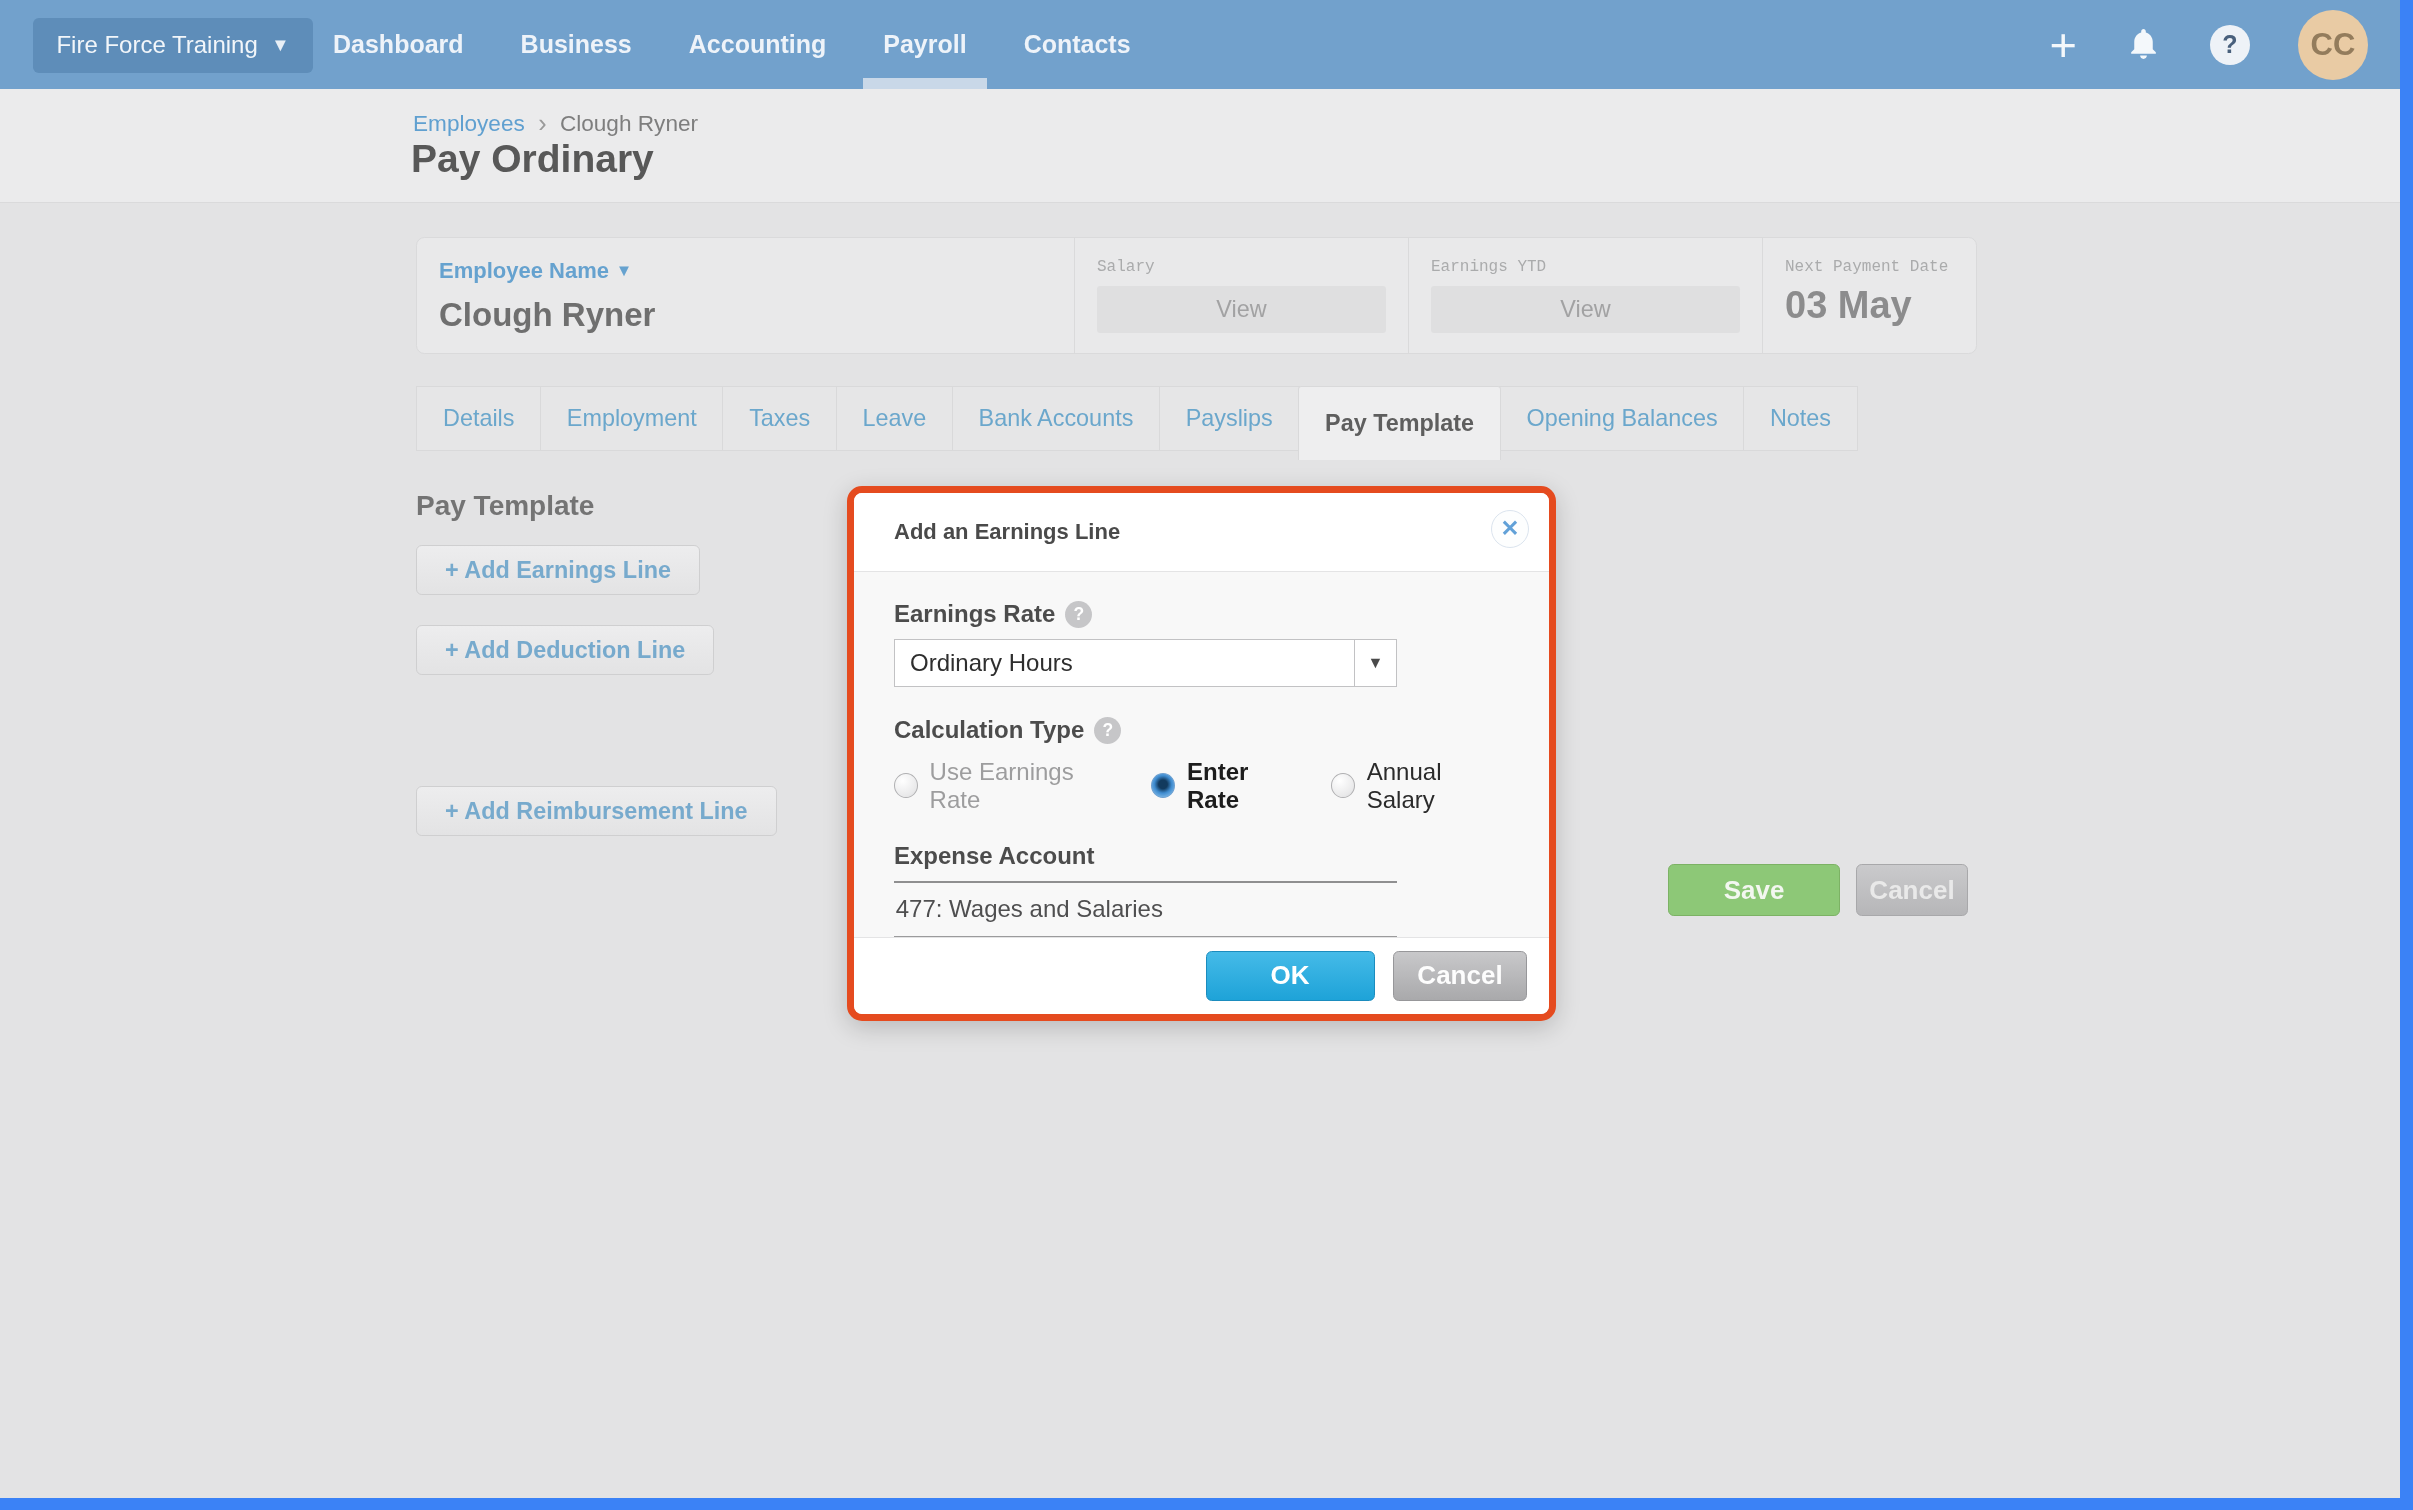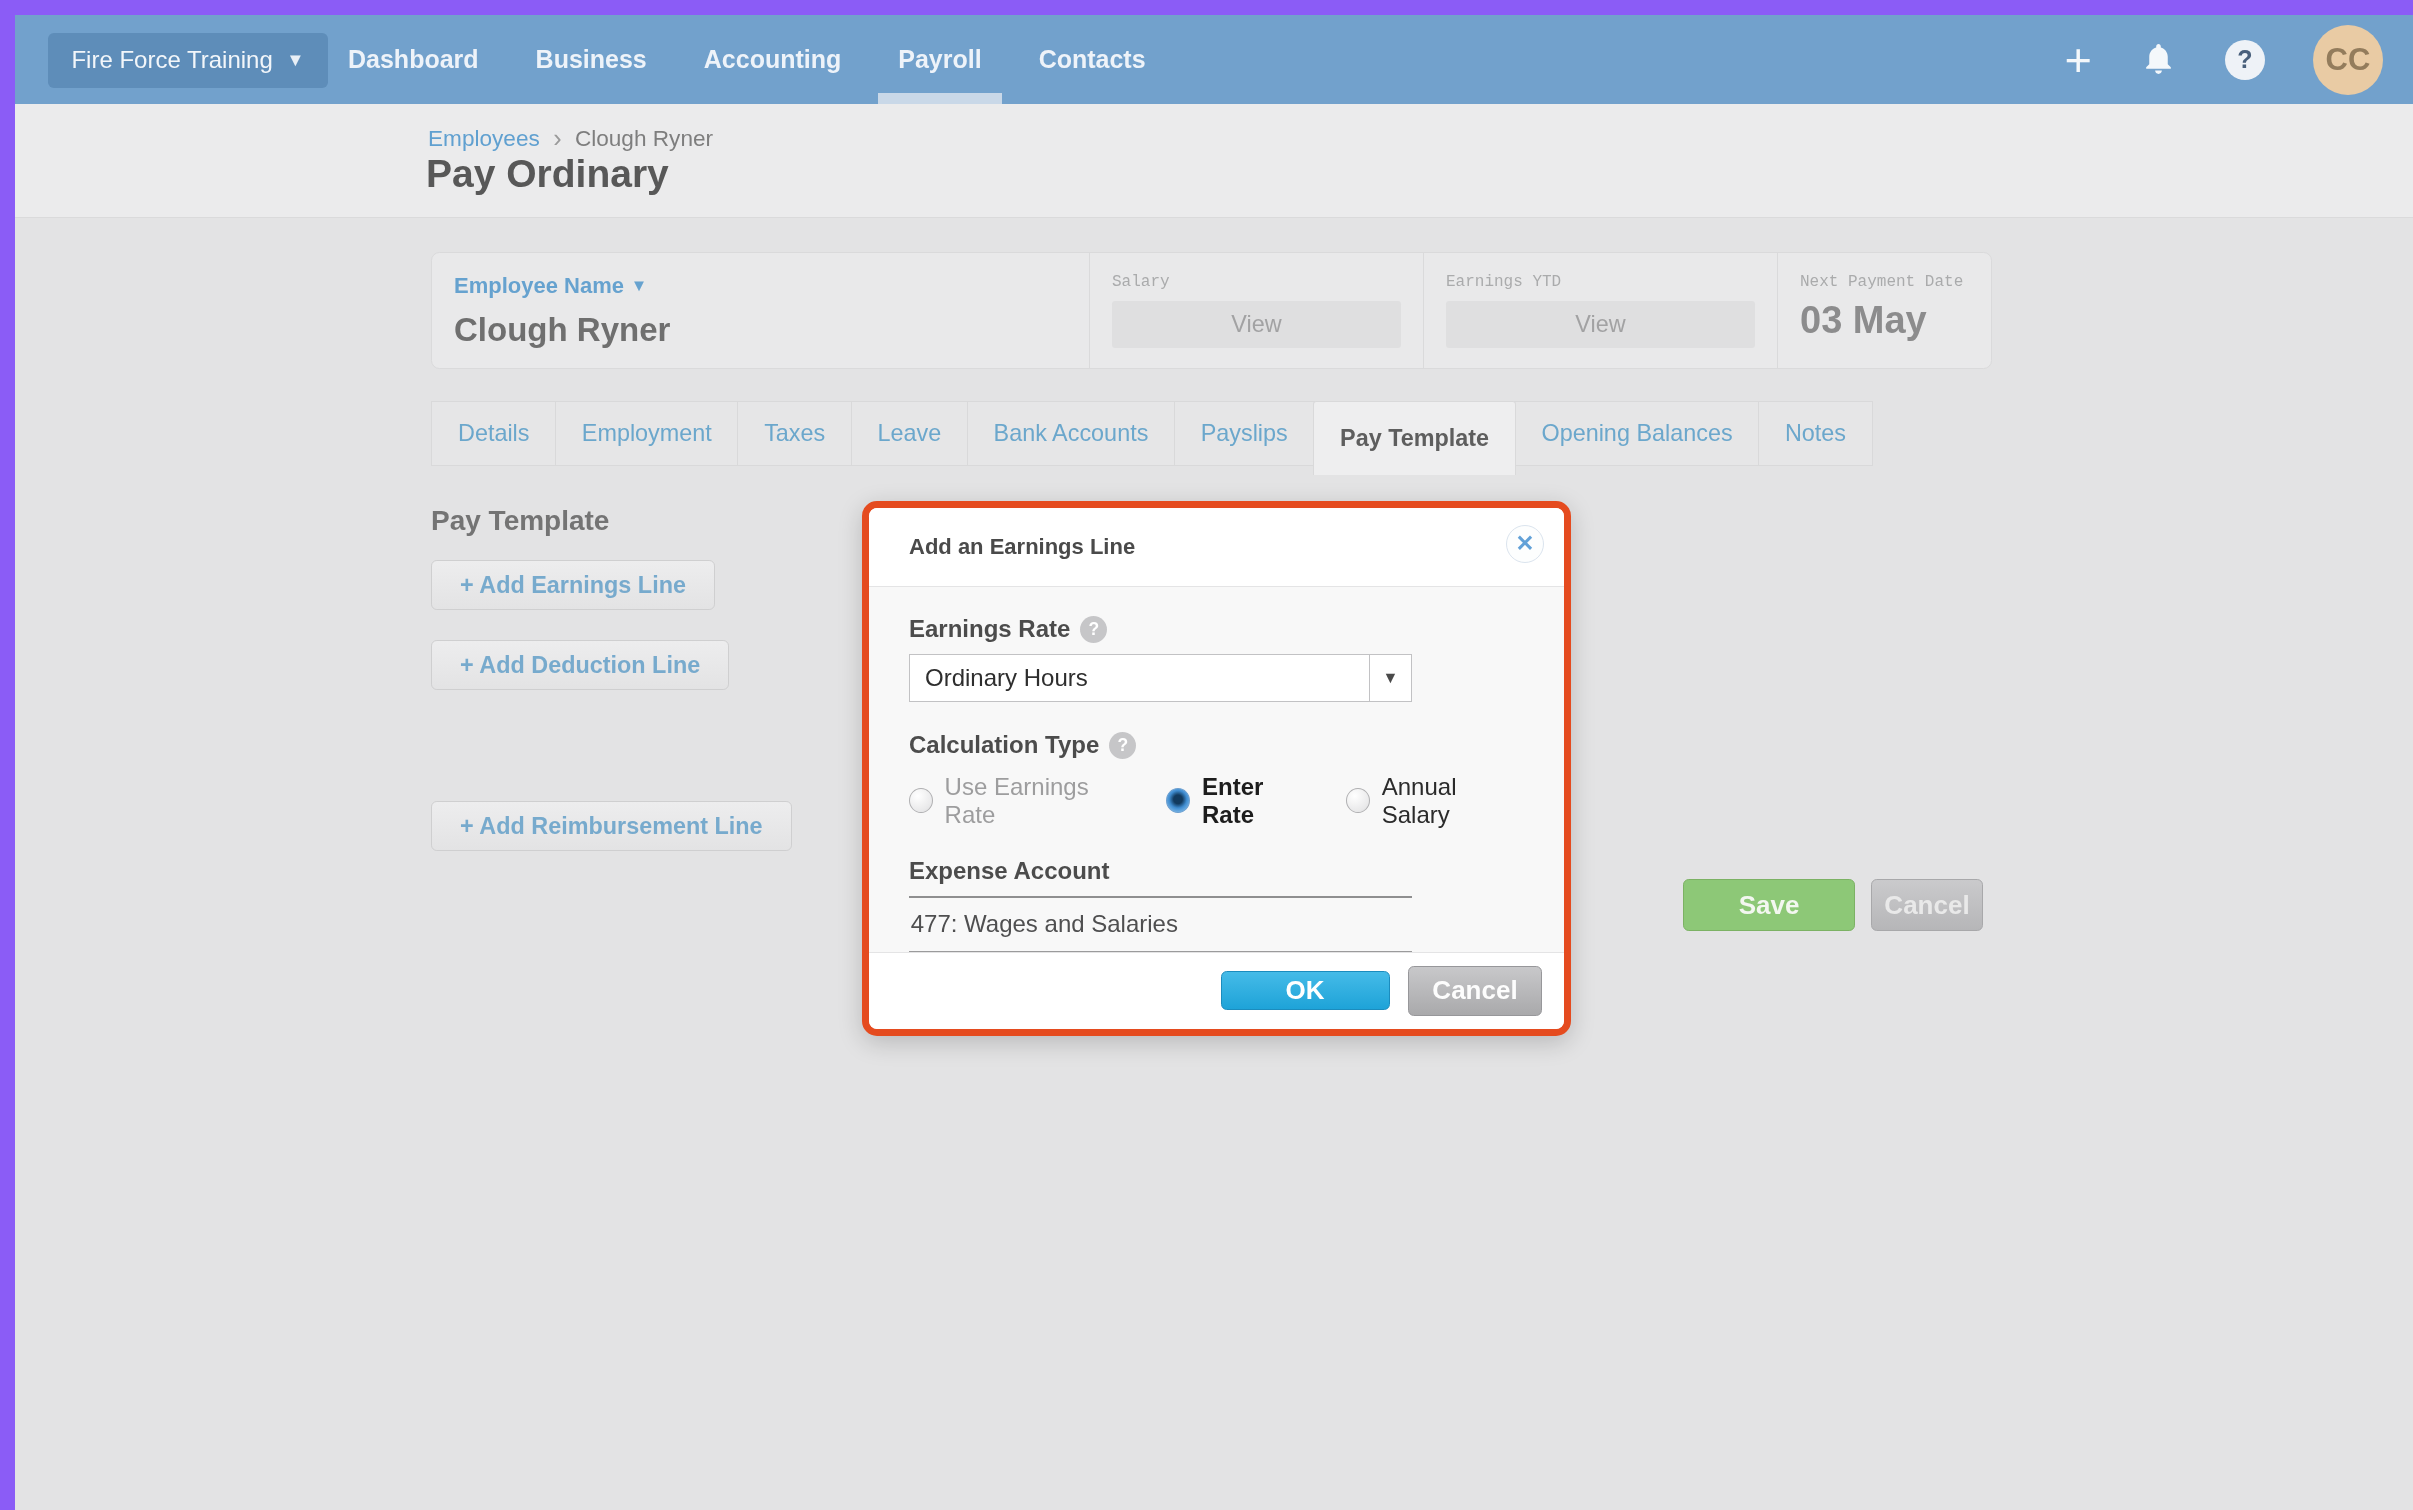--- a/index.html
+++ b/index.html
@@ -1,18 +1,18 @@
 <!DOCTYPE html>
 <html style="font-size:13.4px"><head>
 <meta charset="utf-8">
 <style>
   * { box-sizing: border-box; margin: 0; padding: 0; }
   html,body { background:#000; }
   body { font-family: "Liberation Sans", sans-serif; }
-  .frame { width:2413px; height:1511px; background:#8b5cf6; padding:15px; }
+  .frame { width:2413px; height:1511px; background:#3b82f6; padding:0; }
   .page { position:relative; width:2400px; height:1498px; background:#e3e3e4; overflow:hidden; }
 
   
   .topnav { position:absolute; left:0; top:0; width:100%; height:89px; background:#72a1cc; display:flex; align-items:center; }
   .org-btn { position:absolute; left:33px; top:17.5px; height:55px; padding:0 23.4px; background:#5e8db9; border-radius:5.8px; display:flex; align-items:center; gap:13.4px; color:#f2f6fa; font-size:24px; cursor:pointer; }
   .org-caret { font-size:18.4px; color:#e8eff6; }
   .nav-menu { position:absolute; left:333px; top:0; height:100%; display:flex; align-items:stretch; gap:57px; }
   .nav-item { position:relative; display:flex; align-items:center; color:#eef3f9; font-size:25px; font-weight:bold; cursor:pointer; }
   .nav-item.active::after { content:""; position:absolute; left:-20px; right:-20px; bottom:0; height:11px; background:#c9d8e8; }
   .nav-right { position:absolute; right:32px; top:0; height:100%; display:flex; align-items:center; gap:48px; }
@@ -79,21 +79,21 @@
   .radio-item { display:flex; align-items:center; gap:11.7px; cursor:pointer; }
   .radio-circle { width:25px; height:25px; border-radius:50%; background:radial-gradient(circle at 35% 30%, #ffffff, #e9e9ea 70%, #d6d6d8); border:1.7px solid #b0b0b2; }
   .radio-circle.checked { background:radial-gradient(circle at 50% 45%, #123a5e 0 26%, #3f8cd0 52%, #9cccf0 95%); border:1.7px solid #6d9fd0; }
   .radio-label { font-size:24px; color:#2b2b2b; }
   .radio-label.dim { color:#9d9d9e; }
   .radio-label.strong { font-weight:bold; color:#1d1d1d; }
   .expense-row { margin-top:28px; }
   .account-table { margin-top:11px; width:503px; border-top:2.5px solid #8f8f90; border-bottom:1.7px solid #9b9b9c; }
   .account-cell { padding:12.5px 1.7px; font-size:24px; color:#4f4f50; }
   .modal-footer { height:80px; background:#fff; border-top:1.7px solid #e4e4e5; border-radius:0 0 8.4px 8.4px; display:flex; align-items:center; justify-content:flex-end; gap:18.4px; padding-right:22px; }
-  .ok-btn { width:169px; height:39px; background:linear-gradient(#45bbe8,#1ea3d8); border:1.7px solid #1b8cbe; border-radius:5.8px; color:#fff; font-size:26px; font-weight:bold; font-family:inherit; cursor:pointer; }
+  .ok-btn { width:169px; height:50px; background:linear-gradient(#45bbe8,#1ea3d8); border:1.7px solid #1b8cbe; border-radius:5.8px; color:#fff; font-size:26px; font-weight:bold; font-family:inherit; cursor:pointer; }
   .modal-cancel-btn { width:134px; height:50px; background:linear-gradient(#c8c8ca,#a9a9ab); border:1.7px solid #97979a; border-radius:5.8px; color:#fdfdfd; font-size:26px; font-weight:bold; font-family:inherit; cursor:pointer; }
 </style>
 </head>
 <body>
 
 <div class="frame">
 <div class="page">
 
   <div class="topnav">
     <div class="org-btn">

